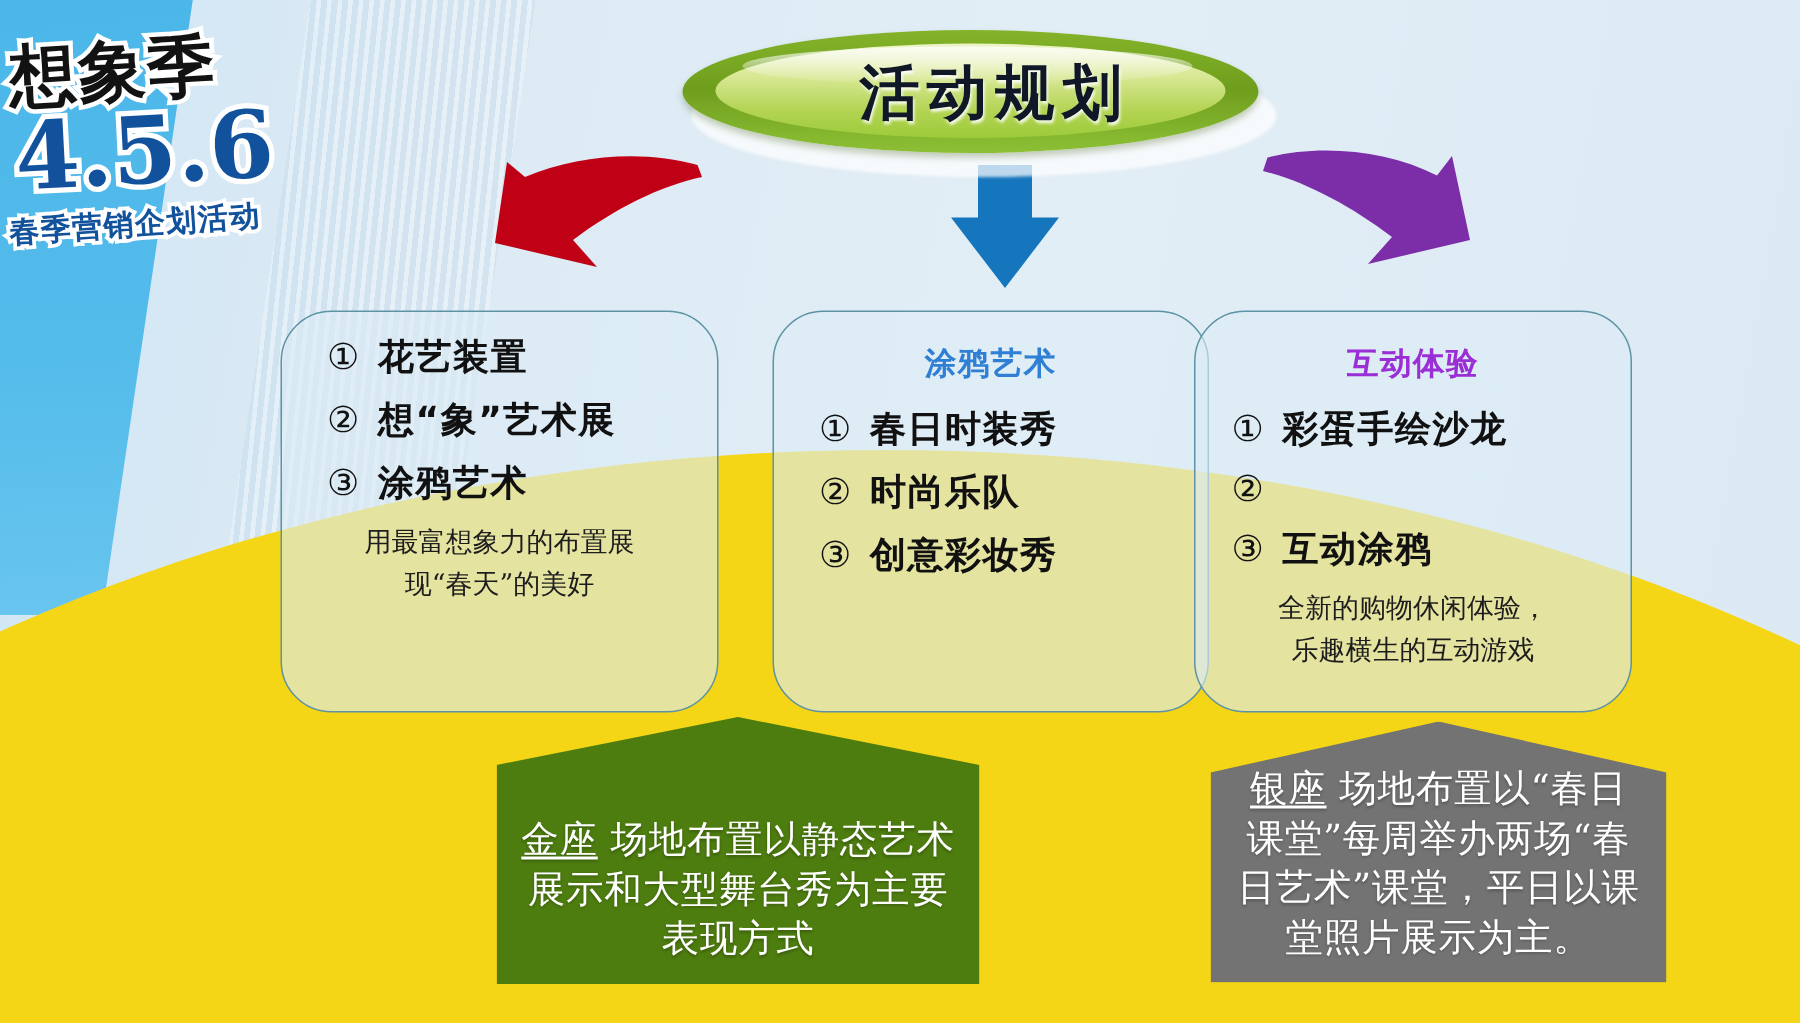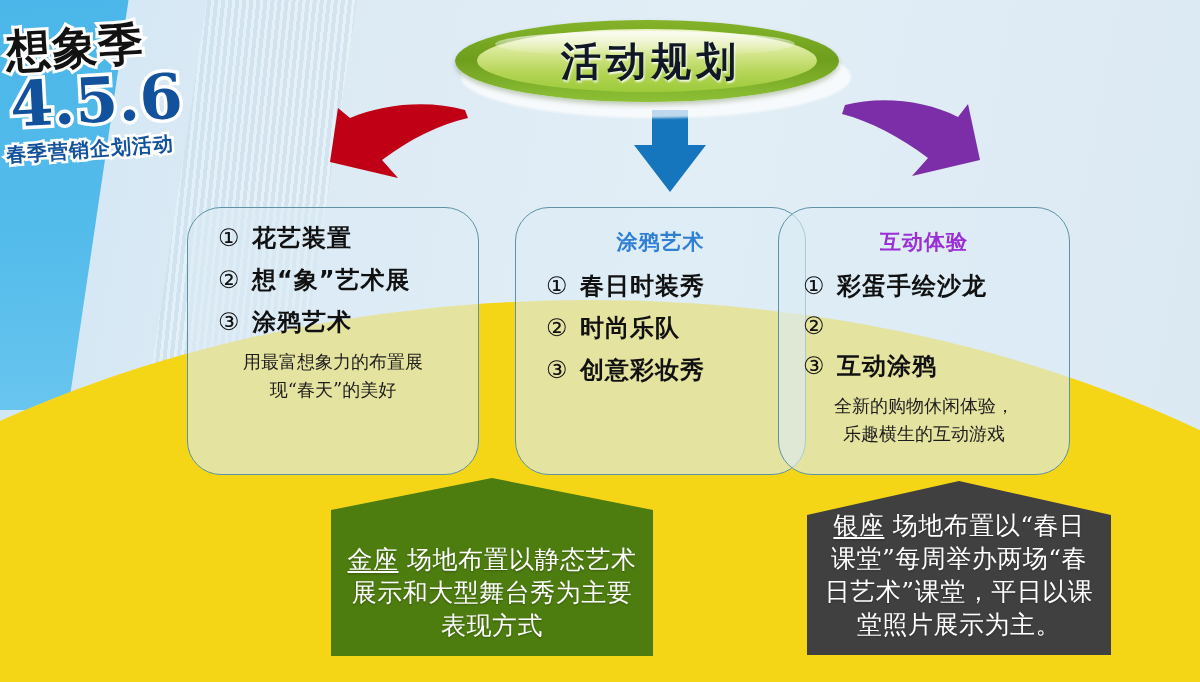--- a/index.html
+++ b/index.html
@@ -51,36 +51,36 @@
   .title-wrap{position:absolute;left:455px;top:20px;width:400px;height:100px;z-index:6;}
   .title-shadow{position:absolute;left:6px;top:16px;width:390px;height:82px;border-radius:50%;
     background:rgba(255,255,255,.72);filter:blur(1px);}
   .title-outer{position:absolute;left:0;top:0;width:384px;height:82px;border-radius:50%;
     background:linear-gradient(180deg,#84b32a 0%,#6f9e1d 48%,#8dc036 100%);
     box-shadow:0 3px 5px rgba(60,90,20,.30);}
   .title-inner{position:absolute;left:22px;top:9px;width:340px;height:63px;border-radius:50%;
     background:linear-gradient(180deg,#edf3c9 0%,#d8e894 35%,#b4d455 70%,#9ccb39 100%);}
   .title-gloss{position:absolute;left:40px;top:11px;width:300px;height:26px;border-radius:50%;
     background:linear-gradient(180deg,rgba(255,255,255,.78),rgba(255,255,255,0));}
-  .title-text{position:absolute;left:4px;top:0;width:384px;height:82px;
+  .title-text{position:absolute;left:16px;top:0;width:384px;height:82px;
     display:flex;align-items:center;justify-content:center;
     font-size:40px;font-weight:bold;color:#101828;letter-spacing:5px;
     font-family:Liberation Mono, monospace;
     text-shadow:1px 2px 2px rgba(255,255,255,.85);}
 
   
   .arrows{position:absolute;left:0;top:0;width:1200px;height:682px;z-index:5;pointer-events:none;}
 
   
   .boxes{position:absolute;left:0;top:0;width:1200px;height:682px;z-index:7;}
   .box{position:absolute;top:207px;height:268px;border:1.6px solid #5d93a4;
     border-radius:34px;background:rgba(220,236,246,.62);box-sizing:border-box;}
   .box1{left:187px;width:292px;}
   .box2{left:515px;width:291px;}
-  .box3{left:778px;width:292px;}
+  .box3{left:796px;width:292px;}
   .box-title{text-align:center;font-size:21px;font-weight:bold;margin-top:20px;letter-spacing:1px;
     font-family:"DejaVu Sans","Liberation Sans",sans-serif;}
   .t-red{color:#dd1111;}
   .t-blue{color:#2f7fd4;}
   .t-purple{color:#9b2fd6;}
   .item-list{margin:14px 0 0 0;padding:0;list-style:none;}
   .item{display:flex;align-items:baseline;font-size:24px;font-weight:bold;color:#111111;
     margin:0 0 10px 0;padding-left:30px;letter-spacing:1px;
     font-family:"DejaVu Sans","Liberation Sans",sans-serif;}
   .box3 .item{padding-left:24px;}
@@ -93,21 +93,21 @@
   .penta{position:absolute;box-sizing:border-box;
     display:flex;align-items:flex-end;justify-content:center;
     color:#ffffff;font-size:25px;line-height:1.32;text-align:center;letter-spacing:.5px;
     font-family:"DejaVu Serif","Liberation Serif",serif;
     text-shadow:0 1px 2px rgba(0,0,0,.28);}
   .penta-green{left:331px;top:478px;width:322px;height:178px;
     background:#4d7c0f;
     clip-path:polygon(0 32px,50% 0,100% 32px,100% 100%,0 100%);
     filter:drop-shadow(4px 4px 3px rgba(60,60,40,.35));}
   .penta-blue{left:807px;top:481px;width:304px;height:174px;
-    background:#404040;
+    background:#737373;
     clip-path:polygon(0 34px,50% 0,100% 34px,100% 100%,0 100%);
     filter:drop-shadow(4px 4px 3px rgba(60,60,40,.35));}
   .penta-txt{padding:0 14px 14px 14px;}
   .u{text-decoration:underline;text-underline-offset:3px;}
 </style>
 </head>
 <body>
 
 <div id="stage">
 

